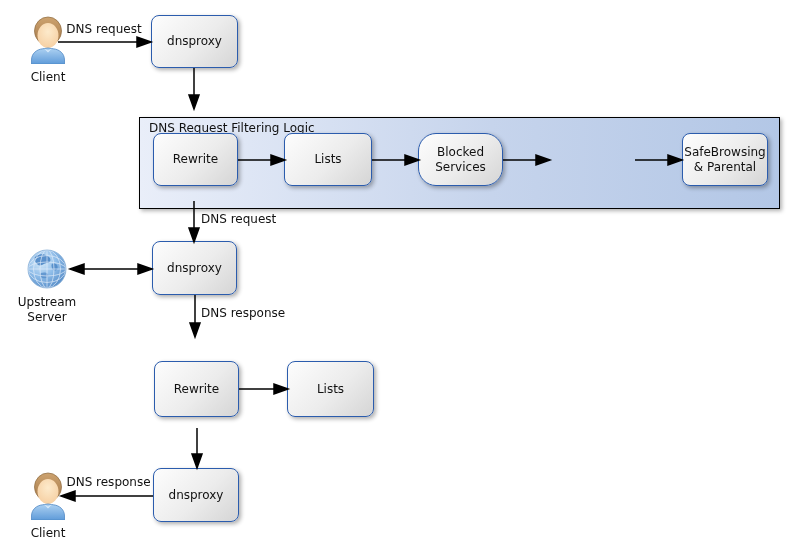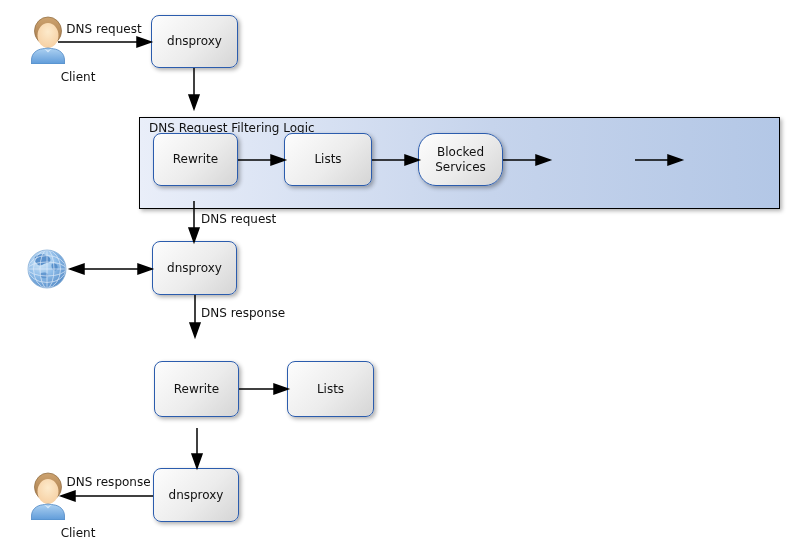--- a/index.html
+++ b/index.html
@@ -16,21 +16,21 @@
     box-shadow:2px 2px 4px rgba(0,0,0,0.32);
     box-sizing:border-box;padding:2px;
   }
   .container{
     position:absolute;z-index:1;
     background:linear-gradient(90deg,#e9eef9 0%,#c6d4ec 55%,#b3c7e6 100%);
     border:1.6px solid #000;box-shadow:2px 2px 4px rgba(0,0,0,0.3);
     box-sizing:border-box;
   }
   .container-title{position:absolute;left:9px;top:3px;white-space:nowrap;}
-  .caption{position:absolute;z-index:4;text-align:center;line-height:15px;padding-left:30px;}
+  .caption{position:absolute;z-index:4;text-align:center;line-height:15px;}
   .edge-label{position:absolute;z-index:4;white-space:nowrap;}
   .center{text-align:center;}
   .icon{position:absolute;z-index:2;}
 </style>
 </head>
 <body>
 
 <div class="canvas">
 
   <svg class="arrows" width="797" height="558">
@@ -108,20 +108,23 @@
     <div class="container-title">DNS Request Filtering Logic</div>
   </div>
   <div class="node" style="left:153px;top:133px;width:85px;height:53px;">
     <span>Rewrite</span>
   </div>
   <div class="node" style="left:284px;top:133px;width:88px;height:53px;">
     <span>Lists</span>
   </div>
   <div class="node" style="left:418px;top:133px;width:85px;height:53px;border-radius:18px;">
     <span>Blocked Services</span>
+  </div>
+  <div class="node" style="left:682px;top:133px;width:86px;height:53px;">
+    <span>SafeBrowsing &amp; Parental</span>
   </div>
 
   <div class="edge-label" style="left:201px;top:212px;">DNS request</div>
 
   <div class="node" style="left:152px;top:241px;width:85px;height:54px;">
     <span>dnsproxy</span>
   </div>
 
 
   <div class="icon" style="left:27px;top:249px;">
@@ -145,20 +148,24 @@
       <g fill="none" stroke="#e3eefa" stroke-width="0.8" opacity="0.85" clip-path="url(#gclip)">
         <ellipse cx="20" cy="20" rx="19" ry="7"></ellipse>
         <ellipse cx="20" cy="20" rx="19" ry="13.5"></ellipse>
         <ellipse cx="20" cy="20" rx="7" ry="19"></ellipse>
         <ellipse cx="20" cy="20" rx="13.5" ry="19"></ellipse>
         <line x1="1" y1="20" x2="39" y2="20"></line>
         <line x1="20" y1="1" x2="20" y2="39"></line>
       </g>
     </svg>
   </div>
+  <div class="caption" style="left:0;top:295px;width:94px;">
+    <div>Upstream</div>
+    <div>Server</div>
+  </div>
 
   <div class="edge-label" style="left:201px;top:306px;">DNS response</div>
 
   <div class="node" style="left:154px;top:361px;width:85px;height:56px;">
     <span>Rewrite</span>
   </div>
   <div class="node" style="left:287px;top:361px;width:87px;height:56px;">
     <span>Lists</span>
   </div>
 

